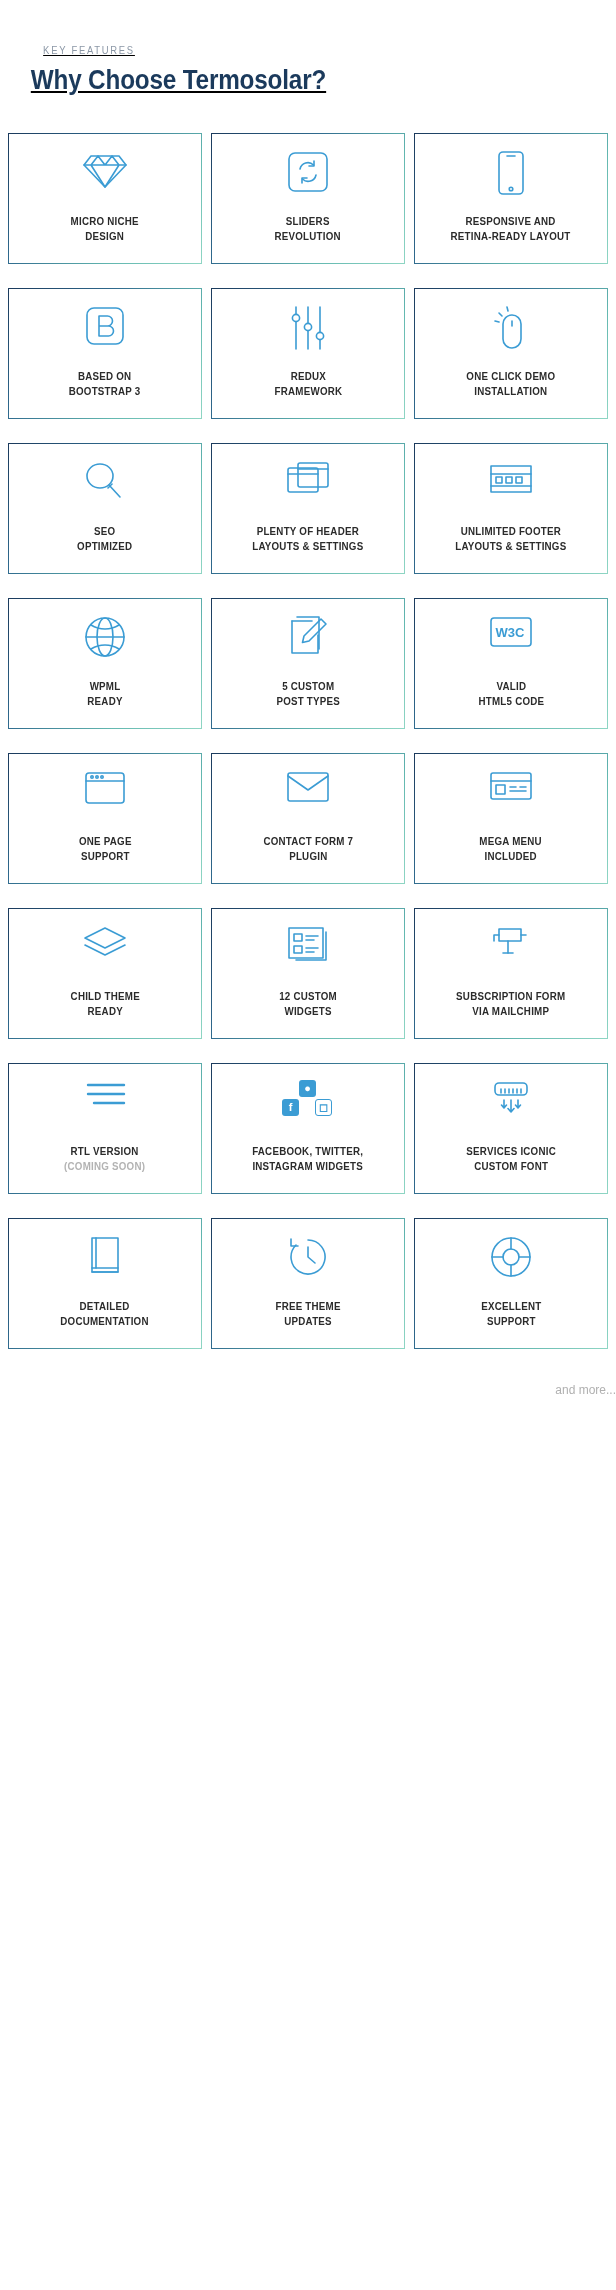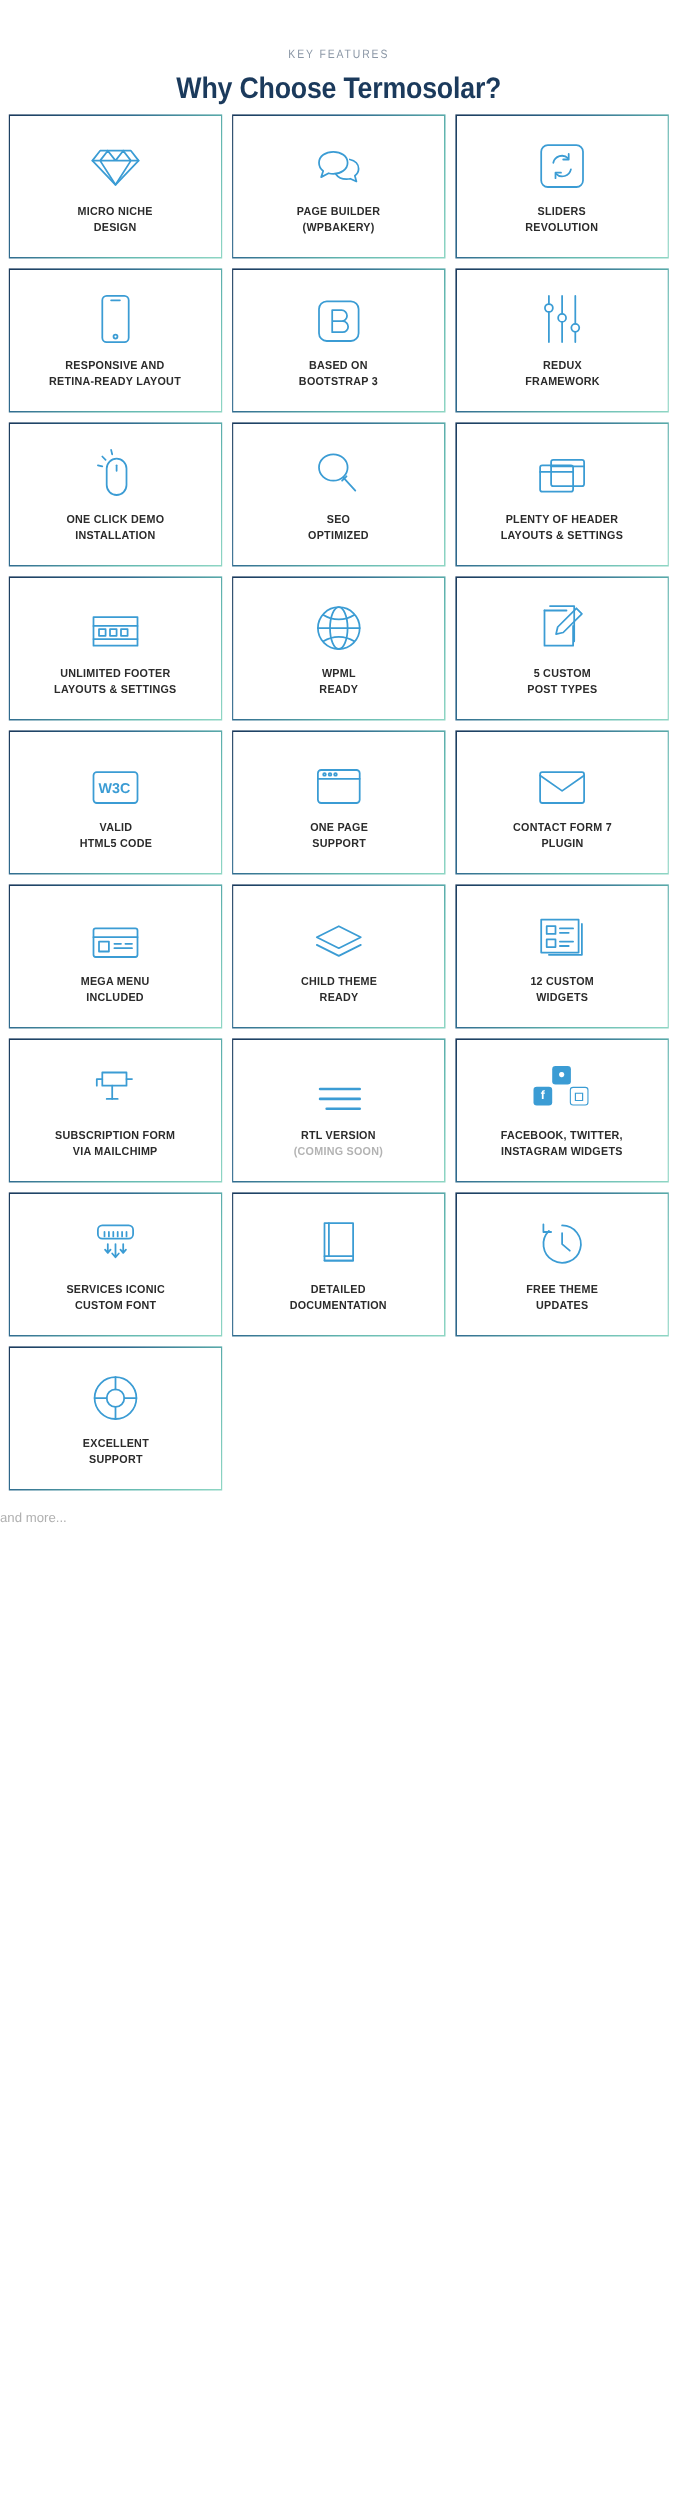--- a/index.html
+++ b/index.html
@@ -12,21 +12,21 @@
 
   #page {
     width: 616px;
     min-height: 2290px;
     background: #ffffff;
     position: relative;
     padding-top: 44px;
   }
 
   
-  .header { text-align: center; margin-bottom: 8px; }
+  .header { text-align: left; margin-bottom: 22px; text-decoration: underline; }
 
   .eyebrow {
     font-size: 11px;
     letter-spacing: 2.0px;
     color: #8b97a6;
     font-weight: 400;
     text-transform: uppercase;
     font-family: "Liberation Sans Narrow", "Liberation Sans", sans-serif;
     transform: scaleX(0.86);
   }
@@ -59,26 +59,27 @@
     align-items: center;
     justify-content: flex-start;
     padding: 16px 6px 10px 6px;
     
     border: 1px solid transparent;
     background-image:
       linear-gradient(#ffffff, #ffffff),
       linear-gradient(130deg, #1b3a5c 0%, #2f6a8e 35%, #63b8b0 70%, #8fd6c4 100%);
     background-origin: border-box;
     background-clip: padding-box, border-box;
+    margin-top: 15px;
   }
 
   .icon-wrap {
     height: 52px;
     display: flex;
-    align-items: flex-end;
+    align-items: flex-start;
     justify-content: center;
     color: #3b9cd4;
   }
 
   .icon-wrap svg { display: block; }
 
   .card-label {
     margin-top: 12px;
     text-align: center;
     font-size: 10.5px;
@@ -99,22 +100,22 @@
     font-weight: 700;
     color: #b3b3b3;
     letter-spacing: 0.25px;
     text-transform: uppercase;
     font-family: "Liberation Sans Narrow", "Liberation Sans", sans-serif;
     transform: scaleX(0.93);
   }
 
   
   .footer-note {
-    text-align: left;
-    margin-top: 18px;
+    text-align: right;
+    margin-top: 34px;
     font-size: 12px;
     color: #b0b0b0;
     font-family: "Liberation Sans", sans-serif;
   }
 
   
   .social-cluster {
     position: relative;
     width: 62px;
     height: 44px;
@@ -154,32 +155,20 @@
               <path d="M9 6h28l7 9-21 22L2 15z"></path>
               <path d="M2 15h42M16 6l-7 9 14 22M30 6l7 9-14 22M16 6l7 9 7-9M9 15l14 22 14-22"></path>
             </g>
           </svg>
         </div>
         <div class="card-label">MICRO NICHE
 DESIGN</div>
       </div>
       <div class="card">
         <div class="icon-wrap">
-          <svg width="48" height="40" viewBox="0 0 48 40">
-            <g stroke="currentColor" fill="none" stroke-width="1.6" stroke-linecap="round" stroke-linejoin="round">
-              <path d="M6 15c0-6 6-10 13-10s13 4 13 10-6 10-13 10c-1.5 0-3-.2-4.3-.5L8 28l1.8-5.6C7.4 20.6 6 18 6 15z"></path>
-              <path d="M34 12c5 1 8 4.5 8 8.5 0 2.5-1.3 4.8-3.4 6.3L40 32l-5.5-2.5c-1.1.3-2.3.4-3.5.4-4.2 0-7.8-1.8-9.6-4.5"></path>
-            </g>
-          </svg>
-        </div>
-        <div class="card-label">PAGE BUILDER
-(WPBAKERY)</div>
-      </div>
-      <div class="card">
-        <div class="icon-wrap">
           <svg width="44" height="44" viewBox="0 0 44 44">
             <g stroke="currentColor" fill="none" stroke-width="1.6" stroke-linecap="round" stroke-linejoin="round">
               <rect x="3" y="3" width="38" height="38" rx="6"></rect>
               <path d="M14 19a8 8 0 0 1 13.5-4M30 25a8 8 0 0 1-13.5 4"></path>
               <path d="M28 11v5h-5M16 33v-5h5"></path>
             </g>
           </svg>
         </div>
         <div class="card-label">SLIDERS
 REVOLUTION</div>

